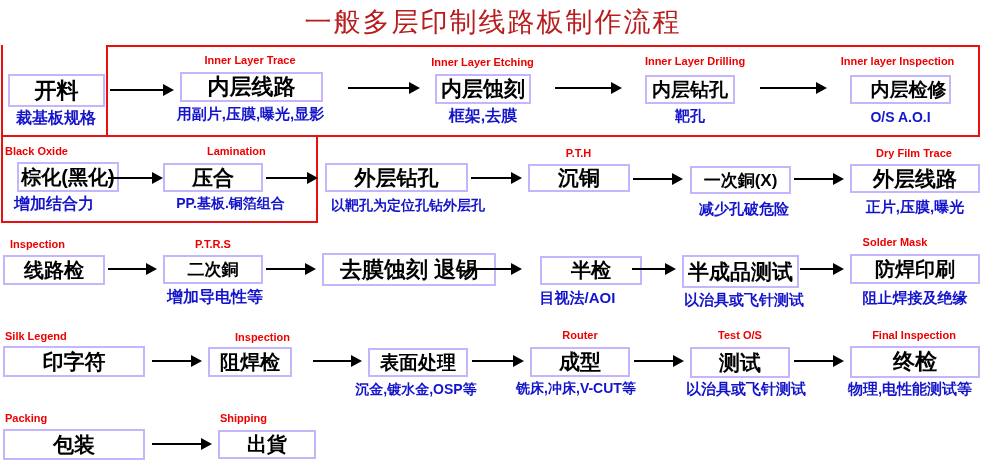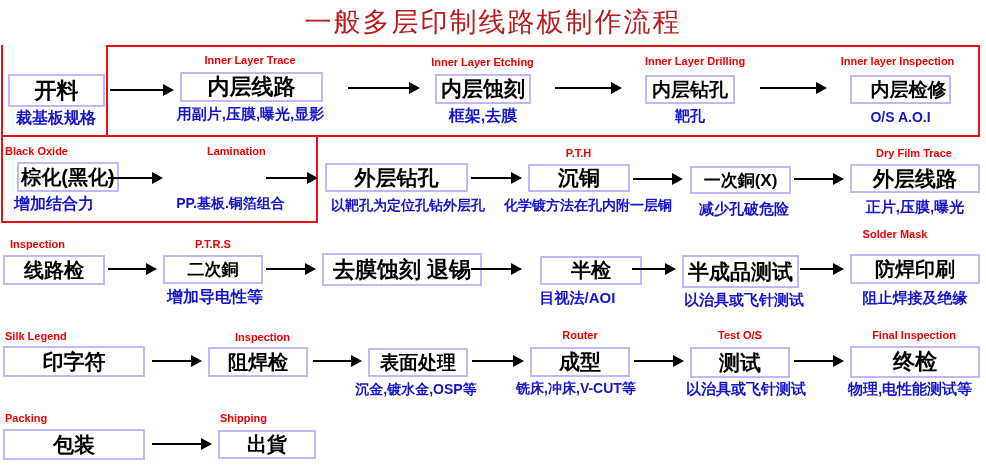--- a/index.html
+++ b/index.html
@@ -54,45 +54,45 @@
   <div class="arrow" style="left:555px;top:87px;width:65px;"></div>
   <div class="arrow" style="left:760px;top:87px;width:65px;"></div>
 
   <div class="lbl" style="left:5px;top:145px;width:92px;text-align:left;">Black Oxide</div>
   <div class="lbl" style="left:163px;top:145px;width:100px;text-align:left;padding-left:44px;">Lamination</div>
   <div class="lbl" style="left:322px;top:145px;width:150px;margin-top:32px;">Outer Layer Drilling</div>
   <div class="lbl" style="left:528px;top:147px;width:101px;">P.T.H</div>
   <div class="lbl" style="left:847px;top:147px;width:134px;">Dry Film Trace</div>
 
   <div class="box" style="left:3px;top:162px;width:102px;height:30px;margin-left:14px;">棕化(黑化)</div>
+  <div class="box" style="left:163px;top:163px;width:100px;height:29px;font-size:21px;">压合</div>
   <div class="box" style="left:325px;top:163px;width:143px;height:29px;font-size:21px;">外层钻孔</div>
   <div class="box" style="left:528px;top:164px;width:102px;height:28px;font-size:21px;">沉铜</div>
   <div class="box" style="left:690px;top:166px;width:101px;height:28px;font-size:17px;">一次銅(X)</div>
   <div class="box" style="left:850px;top:164px;width:130px;height:29px;font-size:21px;">外层线路</div>
 
   <div class="note" style="left:0px;top:194px;width:108px;font-size:16px;">增加结合力</div>
   <div class="note" style="left:158px;top:195px;width:145px;font-size:14px;">PP.基板.铜箔组合</div>
   <div class="note" style="left:318px;top:197px;width:180px;font-size:14px;">以靶孔为定位孔钻外层孔</div>
-  <div class="note" style="left:490px;top:197px;width:196px;font-size:14px;">化学镀方法在孔内附一层铜</div>
   <div class="note" style="left:688px;top:200px;width:112px;">减少孔破危险</div>
   <div class="note" style="left:850px;top:198px;width:130px;">正片,压膜,曝光</div>
 
   <div class="arrow" style="left:108px;top:177px;width:53px;"></div>
   <div class="arrow" style="left:266px;top:177px;width:50px;"></div>
   <div class="arrow" style="left:471px;top:177px;width:49px;"></div>
   <div class="arrow" style="left:633px;top:178px;width:48px;"></div>
   <div class="arrow" style="left:794px;top:178px;width:48px;"></div>
 
   <div class="lbl" style="left:10px;top:238px;width:85px;text-align:left;">Inspection</div>
   <div class="lbl" style="left:163px;top:238px;width:100px;">P.T.R.S</div>
-  <div class="lbl" style="left:850px;top:228px;width:90px;">Solder Mask</div>
+  <div class="lbl" style="left:850px;top:236px;width:90px;">Solder Mask</div>
 
   <div class="box" style="left:3px;top:255px;width:102px;height:30px;">线路检</div>
   <div class="box" style="left:163px;top:255px;width:100px;height:29px;font-size:17px;">二次銅</div>
-  <div class="box" style="left:322px;top:253px;width:160px;height:33px;font-size:22px;">去膜蚀刻 退锡</div>
+  <div class="box" style="left:322px;top:253px;width:174px;height:33px;font-size:22px;">去膜蚀刻 退锡</div>
   <div class="box" style="left:528px;top:256px;width:102px;height:29px;margin-left:12px;">半检</div>
   <div class="box" style="left:850px;top:254px;width:130px;height:30px;">防焊印刷</div>
   <div class="box" style="left:682px;top:255px;width:117px;height:33px;font-size:21px;">半成品测试</div>
 
   <div class="note" style="left:160px;top:287px;width:110px;font-size:16px;">增加导电性等</div>
   <div class="note" style="left:525px;top:289px;width:105px;">目视法/AOI</div>
   <div class="note" style="left:673px;top:291px;width:142px;">以治具或飞针测试</div>
   <div class="note" style="left:845px;top:289px;width:140px;">阻止焊接及绝缘</div>
 
   <div class="arrow" style="left:108px;top:268px;width:47px;"></div>
@@ -101,21 +101,21 @@
   <div class="arrow" style="left:632px;top:268px;width:42px;"></div>
   <div class="arrow" style="left:800px;top:268px;width:42px;"></div>
 
   <div class="lbl" style="left:5px;top:330px;width:88px;text-align:left;">Silk Legend</div>
   <div class="lbl" style="left:220px;top:331px;width:85px;">Inspection</div>
   <div class="lbl" style="left:530px;top:329px;width:100px;">Router</div>
   <div class="lbl" style="left:690px;top:329px;width:100px;">Test O/S</div>
   <div class="lbl" style="left:845px;top:329px;width:138px;">Final Inspection</div>
 
   <div class="box" style="left:3px;top:346px;width:142px;height:31px;font-size:21px;">印字符</div>
-  <div class="box" style="left:208px;top:347px;width:100px;height:30px;">阻焊检</div>
+  <div class="box" style="left:208px;top:347px;width:84px;height:30px;">阻焊检</div>
   <div class="box" style="left:368px;top:348px;width:100px;height:29px;font-size:19px;">表面处理</div>
   <div class="box" style="left:530px;top:347px;width:100px;height:30px;font-size:21px;">成型</div>
   <div class="box" style="left:690px;top:347px;width:100px;height:31px;font-size:21px;">测试</div>
   <div class="box" style="left:850px;top:346px;width:130px;height:32px;font-size:22px;">终检</div>
 
   <div class="note" style="left:340px;top:381px;width:152px;font-size:14px;">沉金,镀水金,OSP等</div>
   <div class="note" style="left:497px;top:380px;width:158px;font-size:14px;">铣床,冲床,V-CUT等</div>
   <div class="note" style="left:675px;top:380px;width:142px;">以治具或飞针测试</div>
   <div class="note" style="left:835px;top:380px;width:150px;">物理,电性能测试等</div>
 

